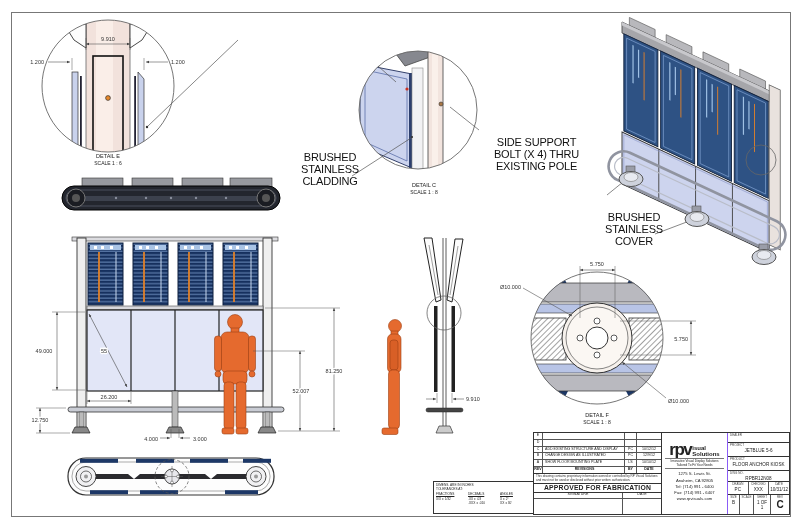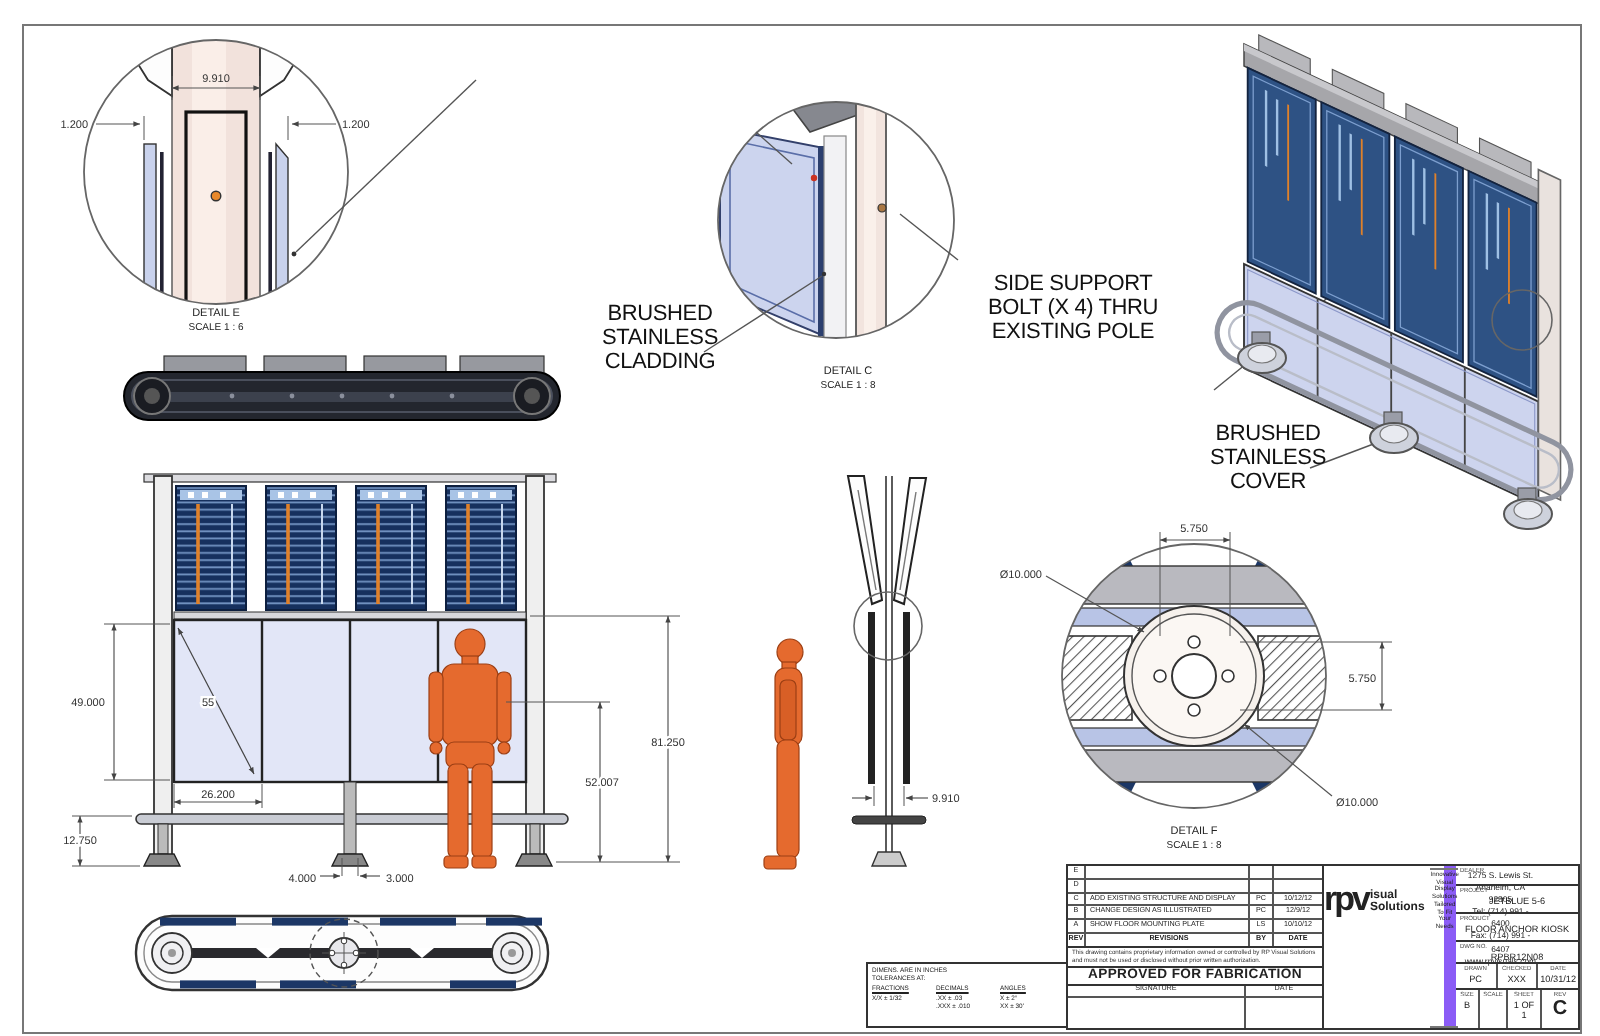--- a/index.html
+++ b/index.html
@@ -7,21 +7,21 @@
          font-family:"Liberation Sans",sans-serif;color:#222;overflow:hidden;}
   .frame{position:absolute;left:11px;top:12px;width:778px;height:503px;border:1px solid #777;}
   svg.draw{position:absolute;left:0;top:0;}
   .callout{position:absolute;white-space:pre-line;text-align:center;font-size:11px;
            line-height:12px;color:#111;letter-spacing:-0.2px;}
   
   .tblock{position:absolute;left:533px;top:432px;width:257px;height:83px;border:1px solid #333;
           display:flex;background:#fff;box-sizing:border-box;font-size:4px;line-height:1.1;}
   .tblock *{box-sizing:border-box;}
   .tcol1{width:128px;border-right:1px solid #333;display:flex;flex-direction:column;}
-  .tcol2{width:66px;border-right:6px solid #8b5cf6;display:flex;flex-direction:row;}
+  .tcol2{width:66px;border-right:1px solid #8b5cf6;display:flex;flex-direction:column;}
   .tcol3{flex:1;display:flex;flex-direction:column;}
   .revtable{height:41px;display:flex;flex-direction:column;border-bottom:1px solid #333;}
   .revrow{flex:1;display:flex;border-bottom:0.5px solid #555;font-size:3.6px;align-items:center;}
   .revrow:last-child{border-bottom:none;}
   .rc-l{width:9px;border-right:0.5px solid #555;text-align:center;height:100%;display:flex;align-items:center;justify-content:center;}
   .rc-d{flex:1;border-right:0.5px solid #555;padding-left:2px;height:100%;display:flex;align-items:center;overflow:hidden;white-space:nowrap;}
   .rc-b{width:12px;border-right:0.5px solid #555;text-align:center;height:100%;display:flex;align-items:center;justify-content:center;}
   .rc-t{width:24px;text-align:center;height:100%;display:flex;align-items:center;justify-content:center;}
   .disclaimer{height:10px;font-size:3.1px;line-height:1.15;padding:1px 2px;border-bottom:1px solid #333;color:#333;overflow:hidden;}
   .approved{height:9px;font-size:6.8px;font-weight:bold;text-align:center;border-bottom:1px solid #333;

